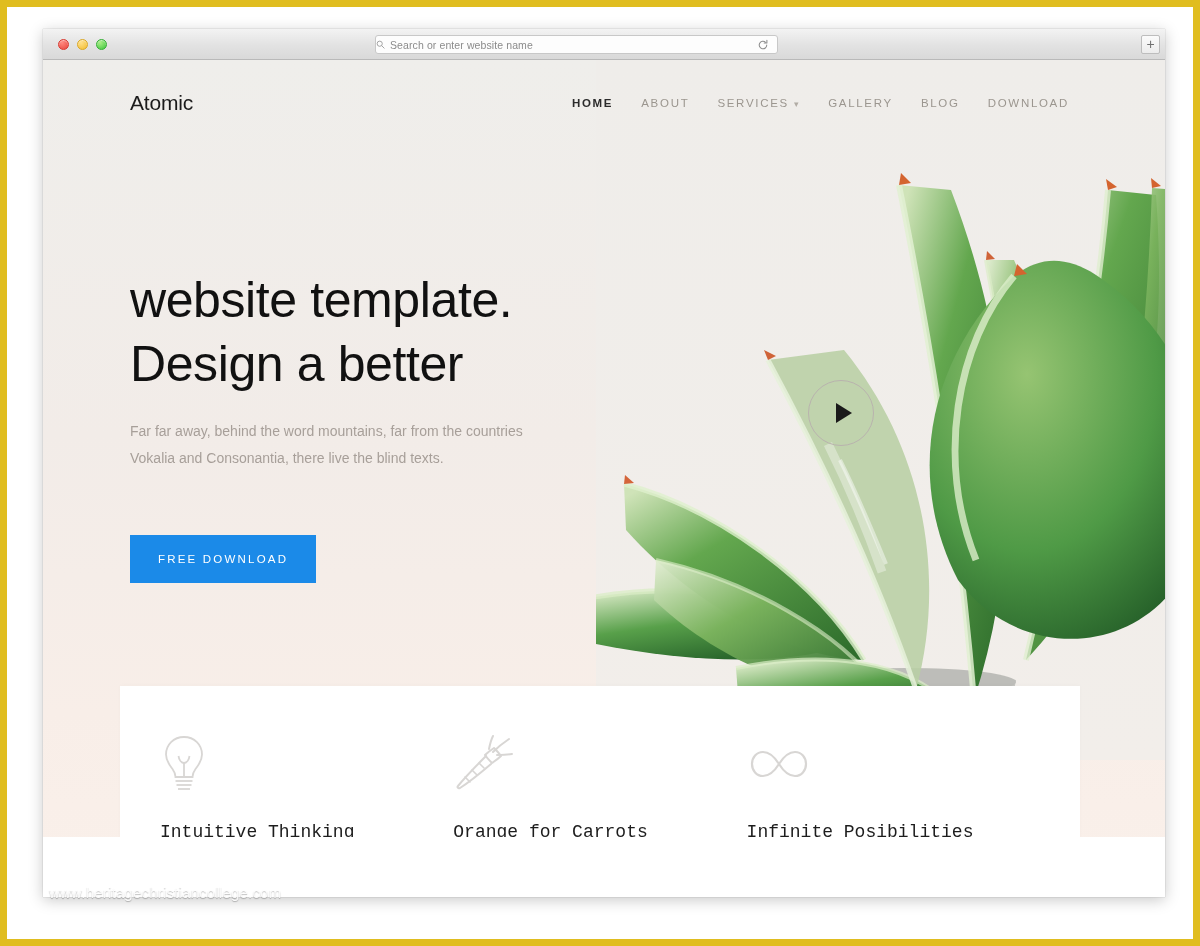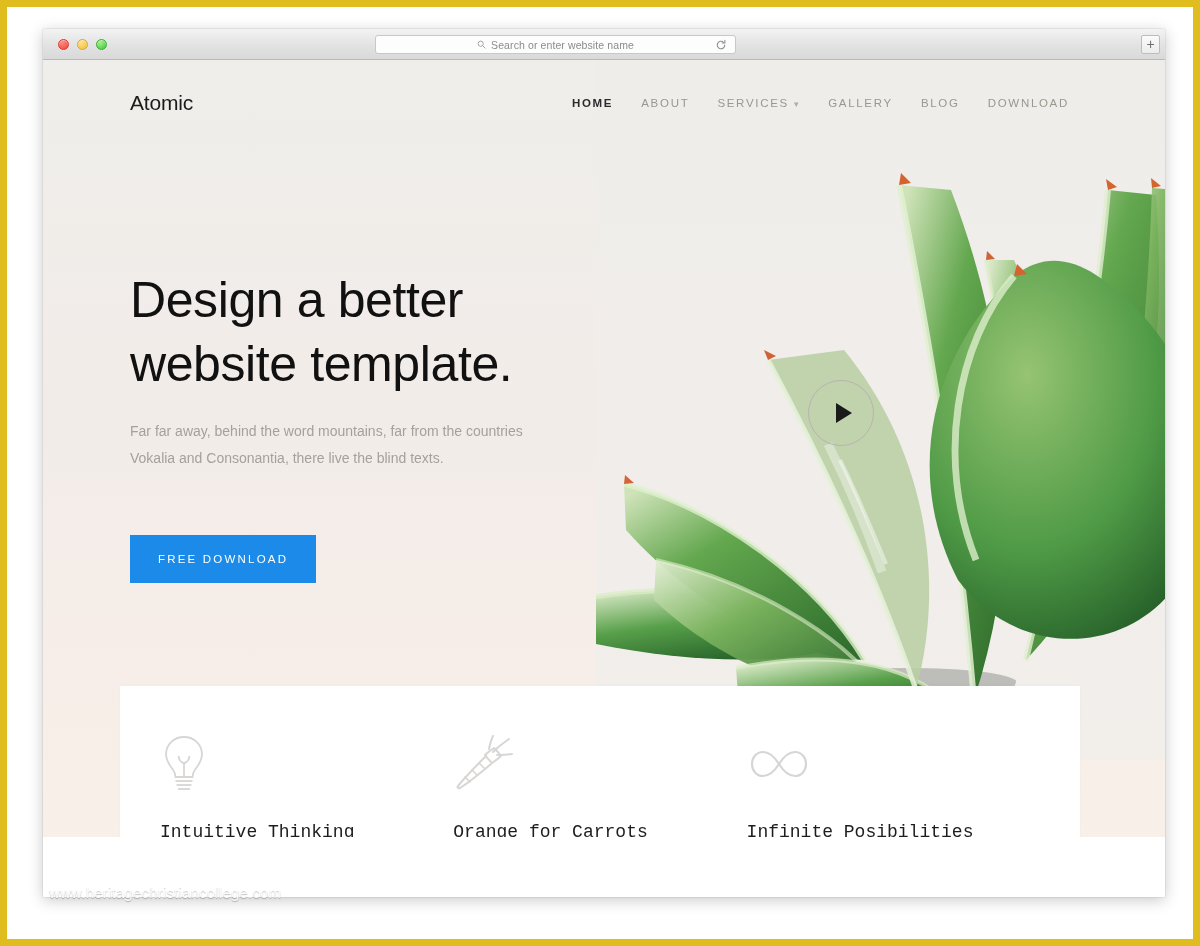--- a/index.html
+++ b/index.html
@@ -59,28 +59,27 @@
     box-shadow: inset 0 1px 1px rgba(255,255,255,0.55);
   }
   .dot.red    { background: radial-gradient(circle at 35% 30%, #ff8a80, #e8453c); border: 1px solid #d8382f; }
   .dot.yellow { background: radial-gradient(circle at 35% 30%, #ffe08a, #f3bd2e); border: 1px solid #dba722; }
   .dot.green  { background: radial-gradient(circle at 35% 30%, #a8ef86, #3cc53c); border: 1px solid #32ae32; }
 
   .addressbar {
     position: absolute;
     left: 332px;
     top: 6px;
-    width: 361px;
+    width: 403px;
     height: 19px;
     background: #fdfdfd;
     border: 1px solid #c8c8c8;
     border-radius: 3px;
     display: flex;
     align-items: center;
-    justify-content: center;
   }
   .addr-center {
     display: flex;
     align-items: center;
     gap: 5px;
   }
   .addr-text {
     font-size: 10.5px;
     color: #8b8b8b;
     letter-spacing: 0.1px;
@@ -409,22 +408,22 @@
           </a>
         </nav>
       </div>
 
       <div class="play-btn">
         <span class="play-tri"></span>
       </div>
 
       <div class="hero-text">
         <h1 class="hero-title">
+          <div>website template.</div>
           <div>Design a better</div>
-          <div>website template.</div>
         </h1>
         <p class="hero-sub">Far far away, behind the word mountains, far from the countries Vokalia and Consonantia, there live the blind texts.</p>
         <button class="cta">FREE DOWNLOAD</button>
       </div>
 
       <div class="features">
 
         <div class="feature">
           <div class="feat-icon">
             <svg width="48" height="60" viewBox="0 0 48 60">

